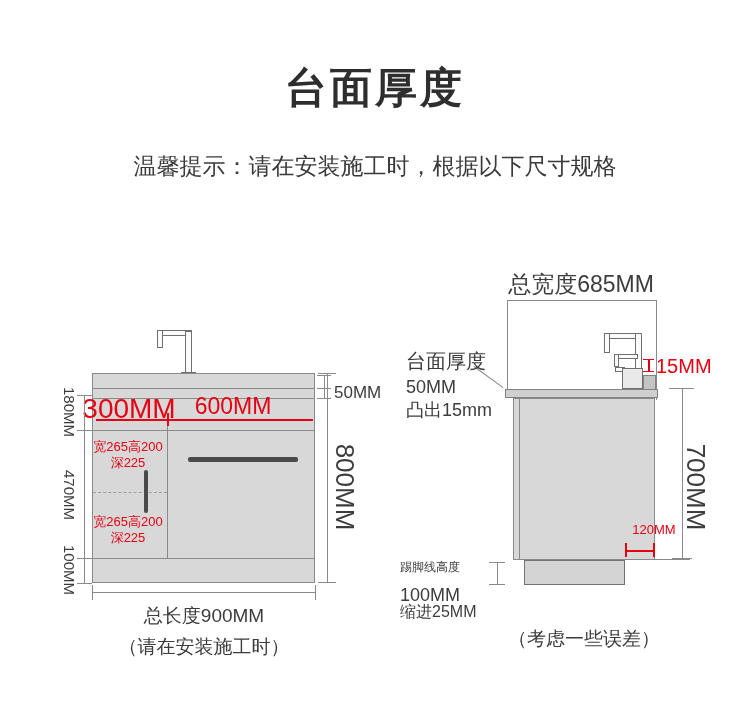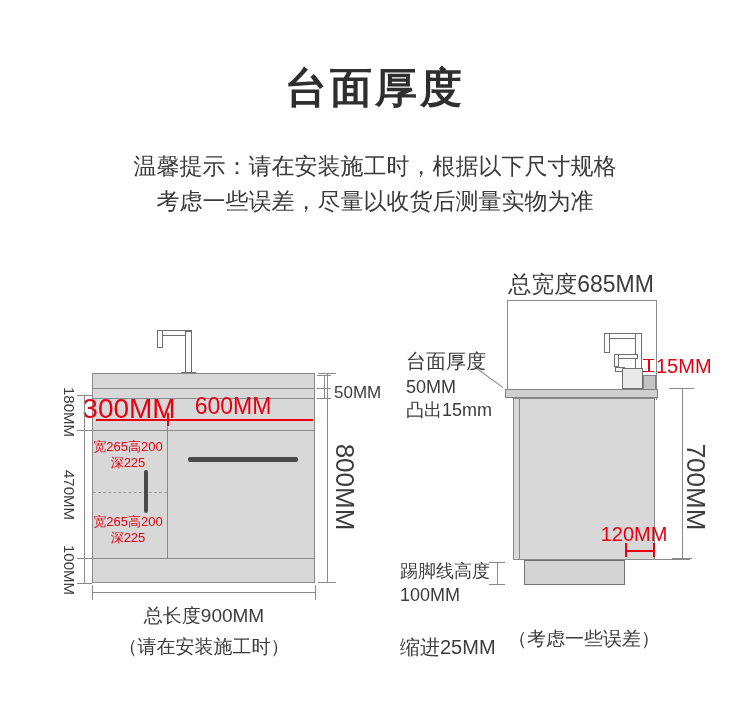--- a/index.html
+++ b/index.html
@@ -19,21 +19,20 @@
   .dashed{position:absolute;height:0;border-top:1px dashed #9f9f9f}
   .leader{position:absolute;height:1px;background:#8a8a8a;transform-origin:left center}
 </style>
 </head>
 <body>
 
 <div class="canvas">
 
   <div class="lbl ctr" style="left:215px;top:64px;width:320px;font-size:42px;font-weight:800;letter-spacing:3px;color:#2e2e2e">台面厚度</div>
   <div class="lbl ctr" style="left:64px;top:153px;width:622px;font-size:23px;color:#3a3a3a">温馨提示：请在安装施工时，根据以下尺寸规格</div>
-  <div class="lbl ctr" style="left:64px;top:188px;width:622px;font-size:23px;color:#3a3a3a">考虑一些误差，尽量以收货后测量实物为准</div>
 
   <div>
 
     <div class="pipe" style="left:157px;top:330px;width:35px;height:6px"></div>
     <div class="pipe" style="left:157px;top:330px;width:6px;height:18px"></div>
     <div class="pipe" style="left:185px;top:331px;width:7px;height:43px"></div>
     <div class="pipe" style="left:181px;top:372px;width:15px;height:17px;background:#e9e9e9"></div>
 
     <div class="fill" style="left:92px;top:373px;width:223px;height:210px"></div>
     <div class="hl" style="left:92px;top:388px;width:223px"></div>
@@ -112,28 +111,28 @@
     <div class="leader" style="left:474px;top:366px;width:36px;transform:rotate(36deg)"></div>
     <div class="lbl" style="left:406px;top:350px;font-size:20px">台面厚度</div>
     <div class="lbl" style="left:406px;top:377px;font-size:18px">50MM</div>
     <div class="lbl" style="left:406px;top:400px;font-size:18px">凸出15mm</div>
 
     <div class="vl" style="left:682px;top:388px;height:171px"></div>
     <div class="hl" style="left:669px;top:388px;width:25px"></div>
     <div class="hl" style="left:672px;top:558px;width:20px"></div>
     <div class="lbl ctr rot" style="left:637px;top:474px;width:120px;height:26px;font-size:26px">700MM</div>
 
-    <div class="lbl ctr redtxt" style="left:584px;top:523px;width:100px;font-size:20px">120MM</div>
+    <div class="lbl ctr redtxt" style="left:604px;top:523px;width:100px;font-size:13px">120MM</div>
     <div class="hl redbg" style="left:625px;top:550px;width:30px;height:2px"></div>
     <div class="vl redbg" style="left:625px;top:543px;height:14px;width:2px"></div>
     <div class="vl redbg" style="left:653px;top:543px;height:14px;width:2px"></div>
 
     <div class="vl" style="left:497px;top:562px;height:23px"></div>
     <div class="hl" style="left:489px;top:562px;width:16px"></div>
     <div class="hl" style="left:489px;top:584px;width:16px"></div>
-    <div class="lbl" style="left:400px;top:561px;font-size:18px">踢脚线高度</div>
+    <div class="lbl" style="left:400px;top:561px;font-size:12px">踢脚线高度</div>
     <div class="lbl" style="left:400px;top:585px;font-size:18px">100MM</div>
-    <div class="lbl" style="left:400px;top:636px;font-size:20px">缩进25MM</div>
+    <div class="lbl" style="left:400px;top:603px;font-size:16px">缩进25MM</div>
 
     <div class="lbl ctr" style="left:464px;top:628px;width:240px;font-size:19px">（考虑一些误差）</div>
   </div>
 
 </div>
 
 </body></html>

